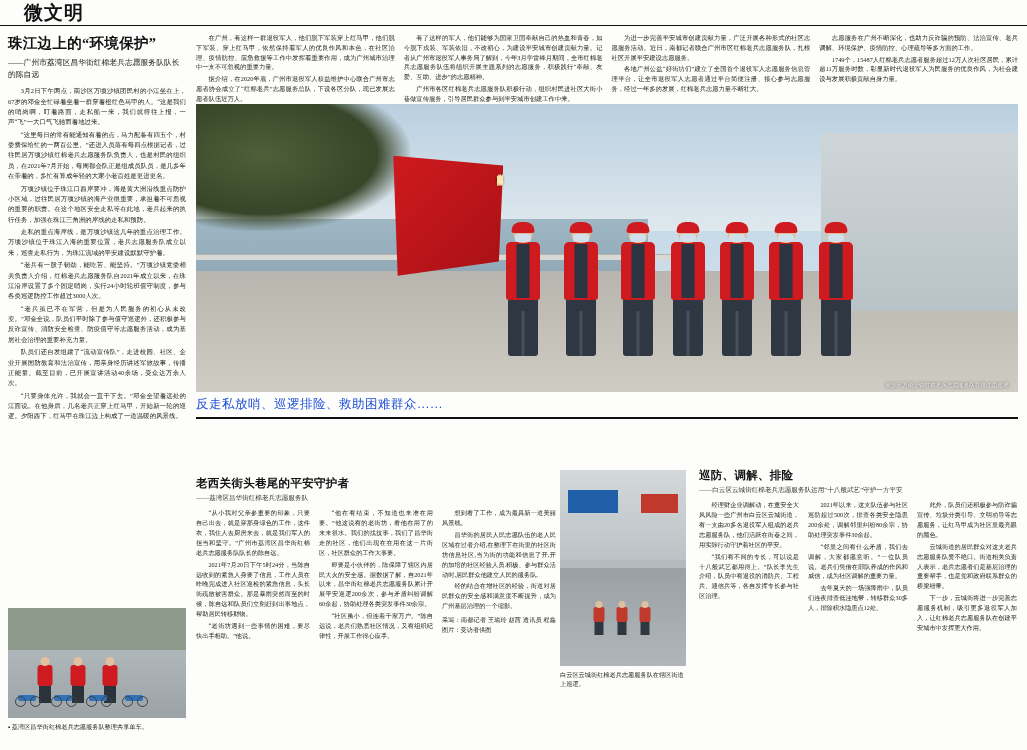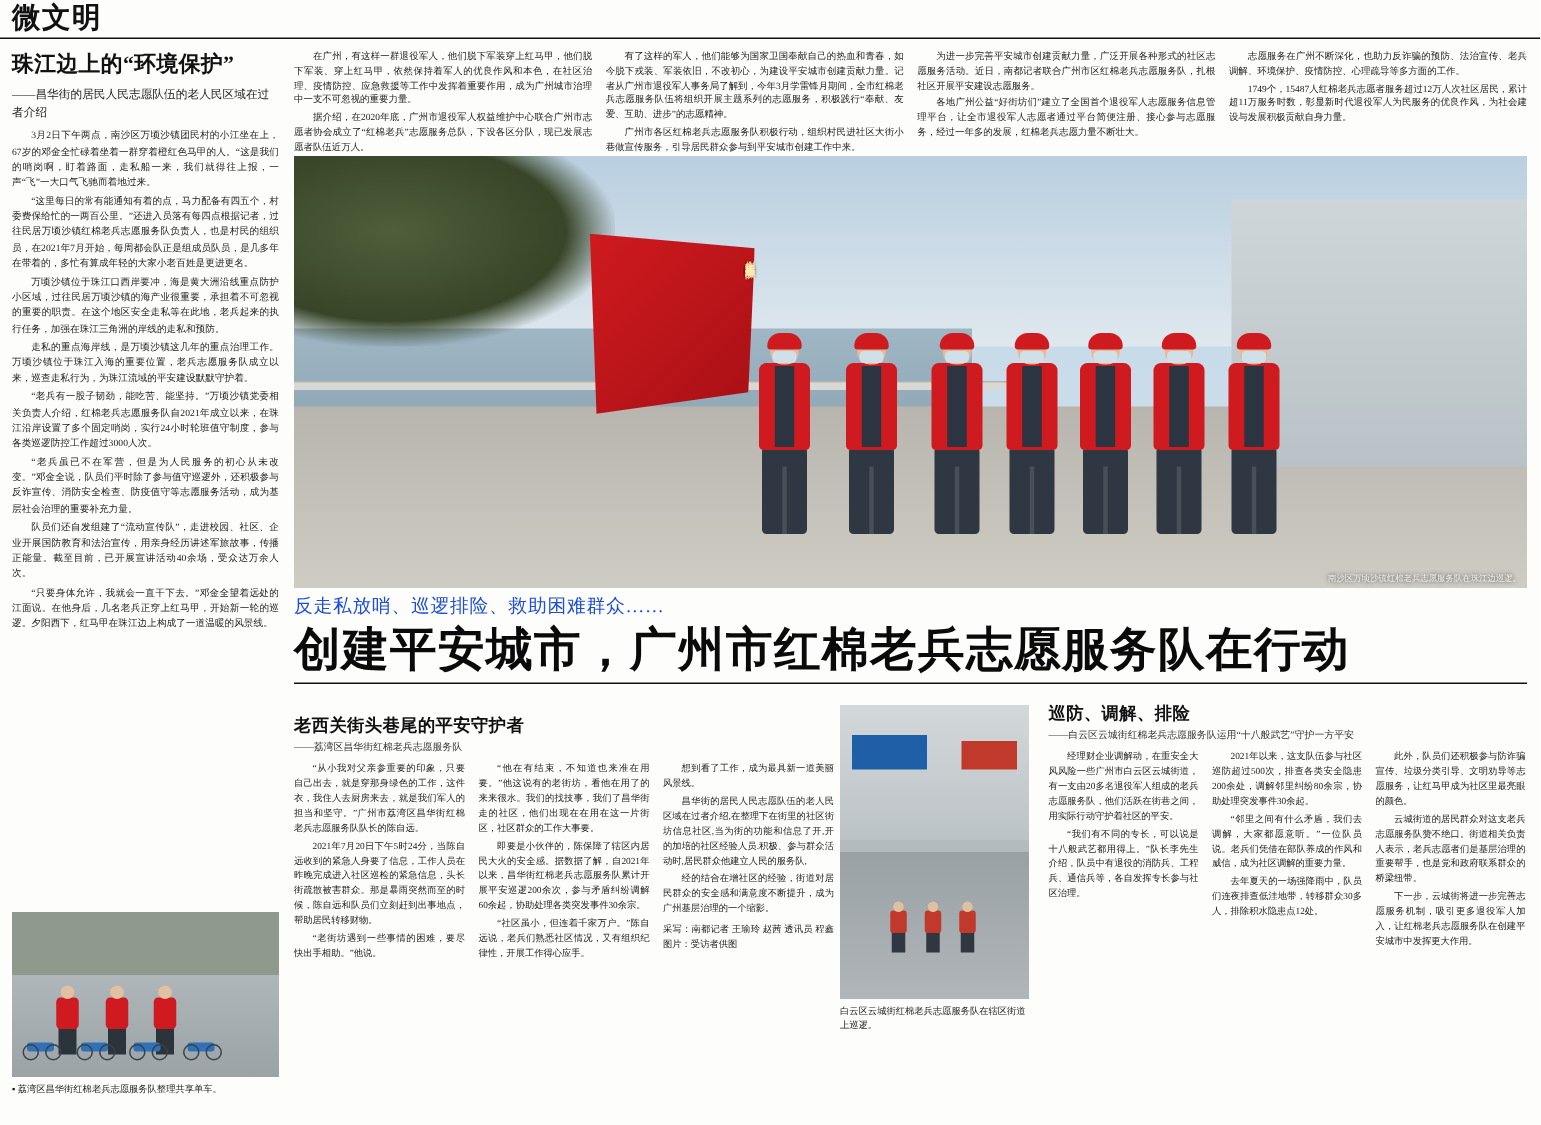--- a/index.html
+++ b/index.html
@@ -19,21 +19,21 @@
   .masthead {
     position: absolute; left: 0; top: 0;
     width: 1027px; height: 26px;
     border-bottom: 1.5px solid #111;
     display: flex; align-items: center;
   }
   .mast-logo {
     font-family: Liberation Serif, serif;
     font-size: 19px; font-weight: bold; color: #111;
     letter-spacing: 1px;
-    margin-left: 8px;
+    margin-left: 24px;
     line-height: 1;
     text-align: right;
   }
   .mast-right {
     position: absolute; right: 4px; top: 3px;
     display: flex; align-items: flex-end; gap: 5px;
   }
   .mast-meta {
     font-size: 5.4px; color: #333; line-height: 1.25;
     text-align: right; letter-spacing: 0.1px;
@@ -249,21 +249,21 @@
 <body>
 
 <div id="page">
 
   <div class="masthead">
     <div class="mast-logo">微文明</div>
   </div>
 
   <div class="leftcol">
     <div class="lc-title">珠江边上的“环境保护”</div>
-    <div class="lc-sub">——昌华街的居民人民志愿队伍的老人民区域在过者介绍</div>
+    <div class="lc-sub">——广州市荔湾区昌华街红棉老兵志愿服务队队长的陈自远</div>
     <div class="lc-body">
       <p>3月2日下午两点，南沙区万顷沙镇团民村的小江坐在上，67岁的邓金全忙碌着坐着一群穿着橙红色马甲的人。“这是我们的哨岗啊，盯着路面，走私船一来，我们就得往上报，一声“飞”一大口气飞驰而着地过来。</p>
       <p>“这里每日的常有能通知有着的点，马力配备有四五个，村委费保给忙的一两百公里。”还进入员落有每四点根据记者，过往民居万顷沙镇红棉老兵志愿服务队负责人，也是村民的组织员，在2021年7月开始，每周都会队正是组成员队员，是几多年在带着的，多忙有算成年轻的大家小老百姓是更进更名。</p>
       <p>万顷沙镇位于珠江口西岸要冲，海是黄大洲沿线重点防护小区域，过往民居万顷沙镇的海产业很重要，承担着不可忽视的重要的职责。在这个地区安全走私等在此地，老兵起来的执行任务，加强在珠江三角洲的岸线的走私和预防。</p>
       <p>走私的重点海岸线，是万顷沙镇这几年的重点治理工作。万顷沙镇位于珠江入海的重要位置，老兵志愿服务队成立以来，巡查走私行为，为珠江流域的平安建设默默守护着。</p>
       <p>“老兵有一股子韧劲，能吃苦、能坚持。”万顷沙镇党委相关负责人介绍，红棉老兵志愿服务队自2021年成立以来，在珠江沿岸设置了多个固定哨岗，实行24小时轮班值守制度，参与各类巡逻防控工作超过3000人次。</p>
       <p>“老兵虽已不在军营，但是为人民服务的初心从未改变。”邓金全说，队员们平时除了参与值守巡逻外，还积极参与反诈宣传、消防安全检查、防疫值守等志愿服务活动，成为基层社会治理的重要补充力量。</p>
       <p>队员们还自发组建了“流动宣传队”，走进校园、社区、企业开展国防教育和法治宣传，用亲身经历讲述军旅故事，传播正能量。截至目前，已开展宣讲活动40余场，受众达万余人次。</p>
       <p>“只要身体允许，我就会一直干下去。”邓金全望着远处的江面说。在他身后，几名老兵正穿上红马甲，开始新一轮的巡逻。夕阳西下，红马甲在珠江边上构成了一道温暖的风景线。</p>
     </div>
@@ -360,21 +360,20 @@
         <div class="v-head"></div>
         <div class="v-mask"></div>
         <div class="v-cap"></div>
     </div>
 
     <div class="hero-cap">南沙区万顷沙镇红棉老兵志愿服务队在珠江边巡逻。</div>
   </div>
 
   <div class="headband">
     <div class="hb-kicker">反走私放哨、巡逻排险、救助困难群众……</div>
-    <div class="hb-main">创建平安城市，广州市红棉老兵志愿服务队在行动</div>
     <div class="hb-rule"></div>
   </div>
 
   <div class="sect" style="left:196px; top:476px; width:360px;">
     <div class="sect-h">老西关街头巷尾的平安守护者</div>
     <div class="sect-sub">——荔湾区昌华街红棉老兵志愿服务队</div>
     <div class="cols3">
       <div class="bcol">
         <p>“从小我对父亲参重要的印象，只要自己出去，就是穿那身绿色的工作，这件衣，我住人去厨房来去，就是我们军人的担当和坚守。”广州市荔湾区昌华街红棉老兵志愿服务队队长的陈自远。</p>
         <p>2021年7月20日下午5时24分，当陈自远收到的紧急人身要了信息，工作人员在昨晚完成进入社区巡检的紧急信息，头长街疏散被害群众。那是暴雨突然而至的时候，陈自远和队员们立刻赶到出事地点，帮助居民转移财物。</p>

